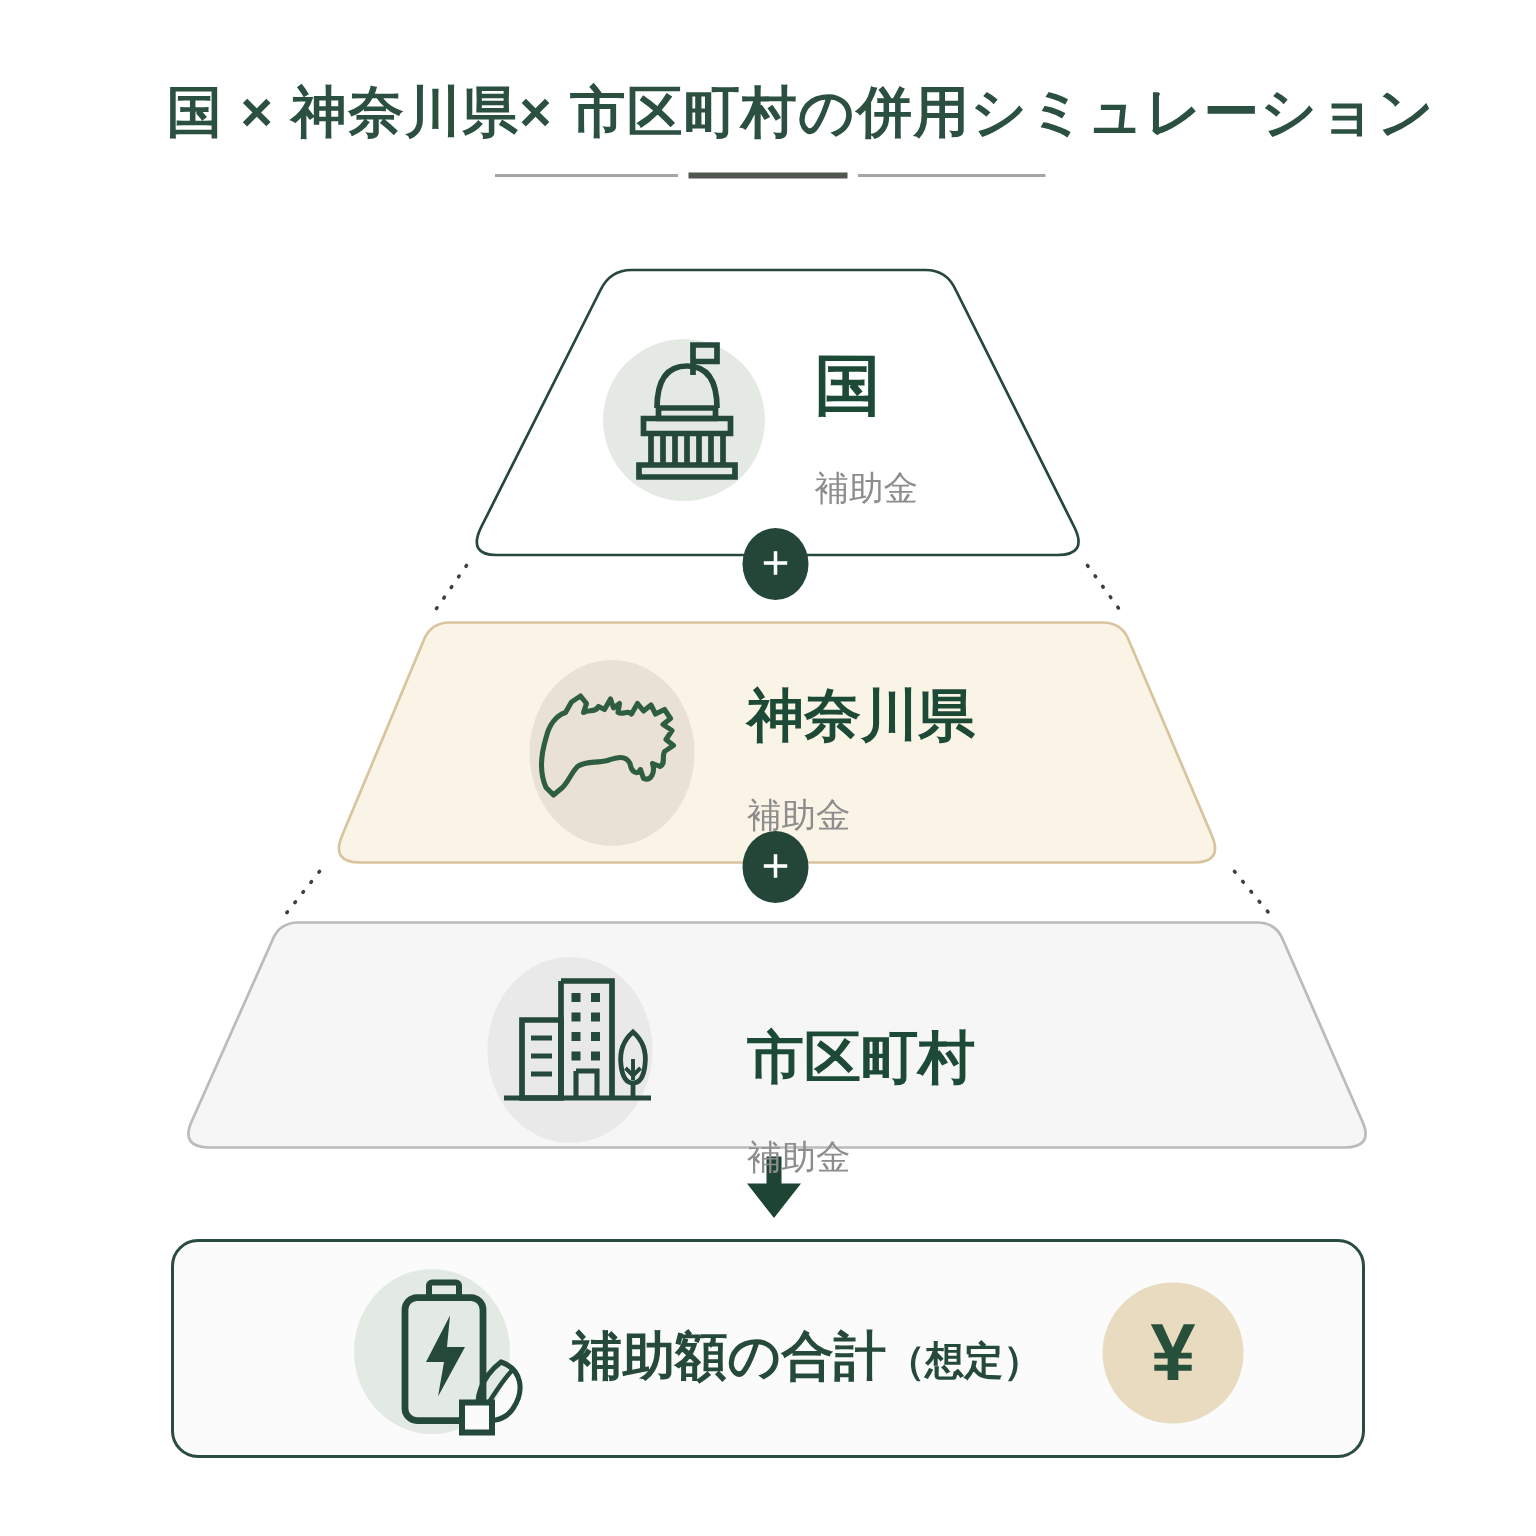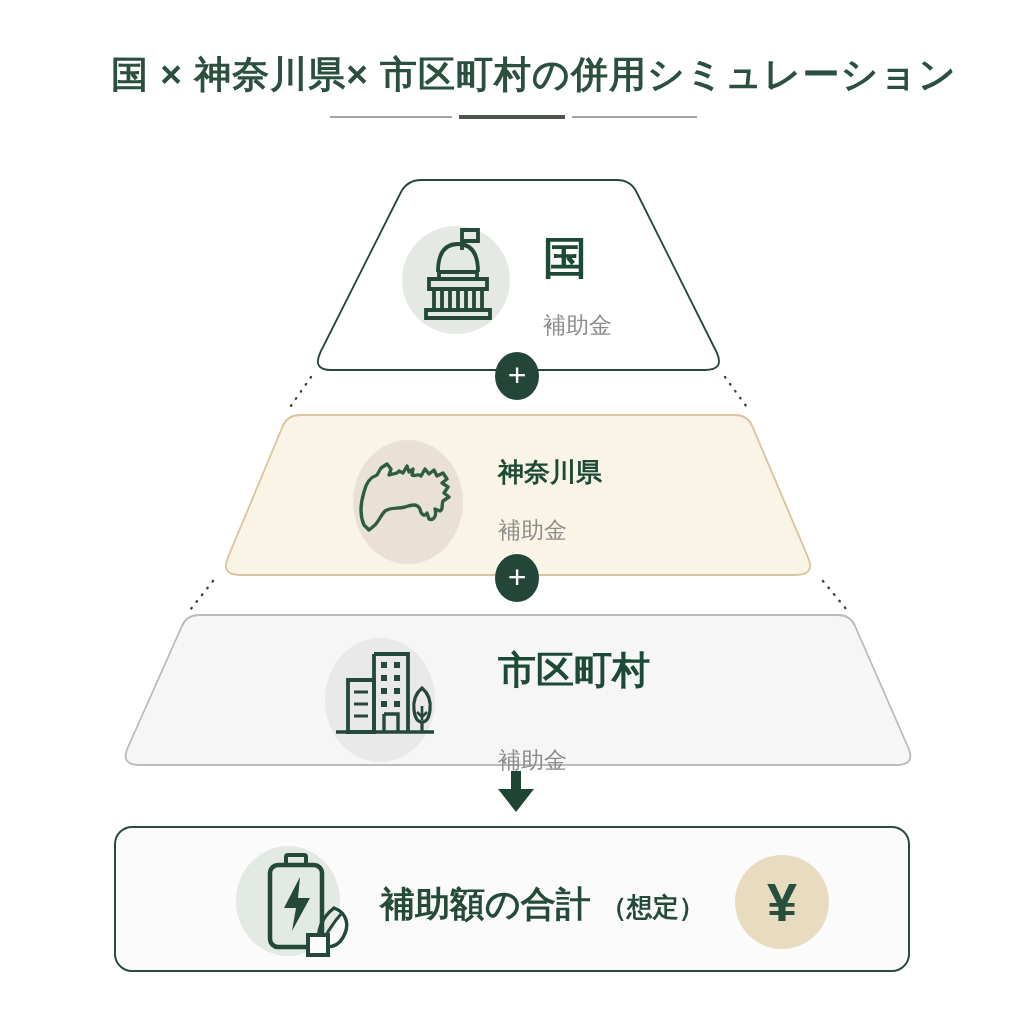--- a/index.html
+++ b/index.html
@@ -33,43 +33,43 @@
     font-size:54px;font-weight:700;color:#27503c;
   }
   .icon-svg{position:absolute;}
   
   .tier-content{position:absolute;display:flex;flex-direction:column;}
   .tier-name{font-weight:700;color:#1d4a36;line-height:1.1;white-space:nowrap;}
   .tier-sub{color:#8d8d8d;font-size:23px;margin-top:28px;white-space:nowrap;}
   .tc1{left:543px;top:234px;}
   .tc1 .tier-name{font-size:44px;}
   .tc2{left:498px;top:458px;}
-  .tc2 .tier-name{font-size:26px;}
-  .tc3{left:498px;top:650px;gap:25px;}
+  .tc2 .tier-name{font-size:38px;}
+  .tc3{left:498px;top:686px;}
   .tc3 .tier-name{font-size:38px;}
   
   .plus-badge{
     position:absolute;width:44px;height:48px;border-radius:50%;
     background:#234639;color:#ffffff;display:flex;align-items:center;
     justify-content:center;font-size:32px;font-weight:400;line-height:1;
     padding-bottom:2px;box-sizing:border-box;
   }
   .plus-1{left:495px;top:352px;}
   .plus-2{left:495px;top:554px;}
   
   .total-box{
     position:absolute;left:114px;top:826px;width:796px;height:146px;
     border:2px solid #2a4c3e;border-radius:18px;background:#fafbfa;
     box-sizing:border-box;
   }
   .total-text{
     position:absolute;left:380px;top:881px;white-space:nowrap;
     font-size:35px;font-weight:700;color:#254a3a;
   }
-  .total-note{font-size:26px;font-weight:600;margin-left:10px;}
+  .total-note{font-size:26px;font-weight:600;}
 </style>
 </head>
 <body>
 
 <div class="stage">
 
   <div class="title">国 × 神奈川県× 市区町村の併用シミュレーション</div>
   <div class="rule left"></div>
   <div class="rule mid"></div>
   <div class="rule right"></div>

